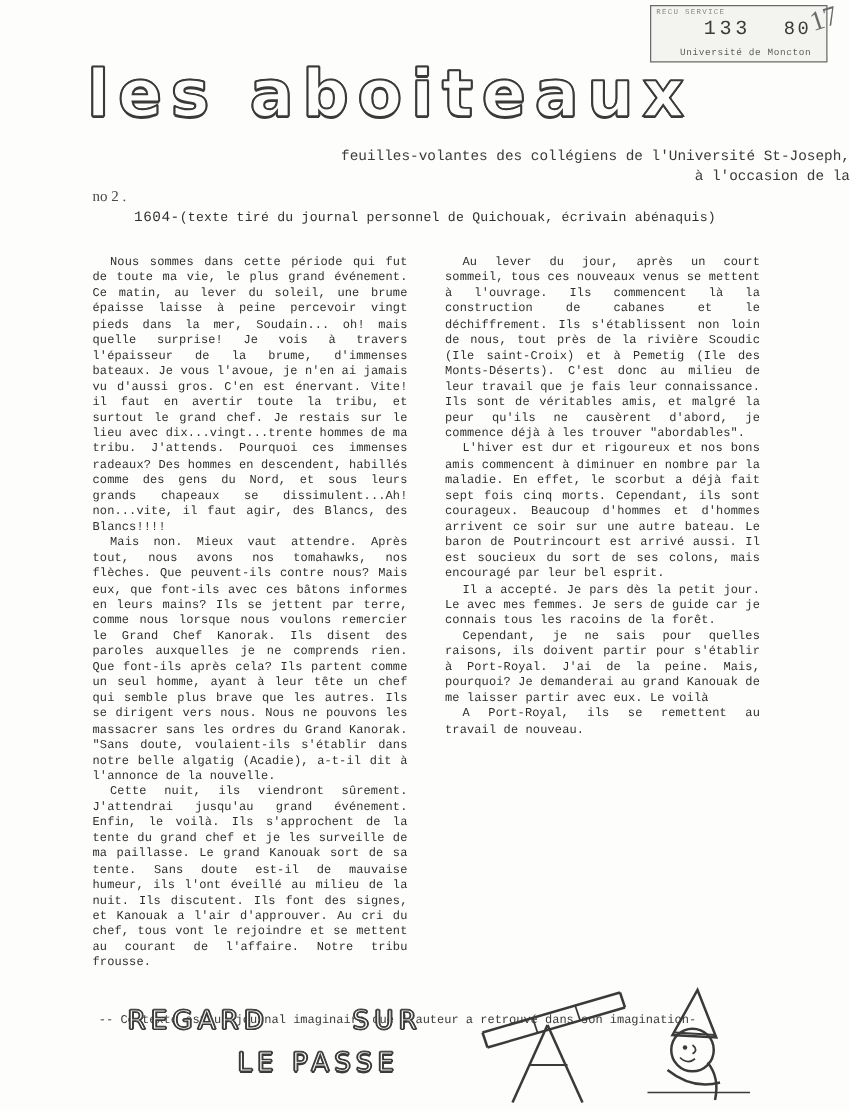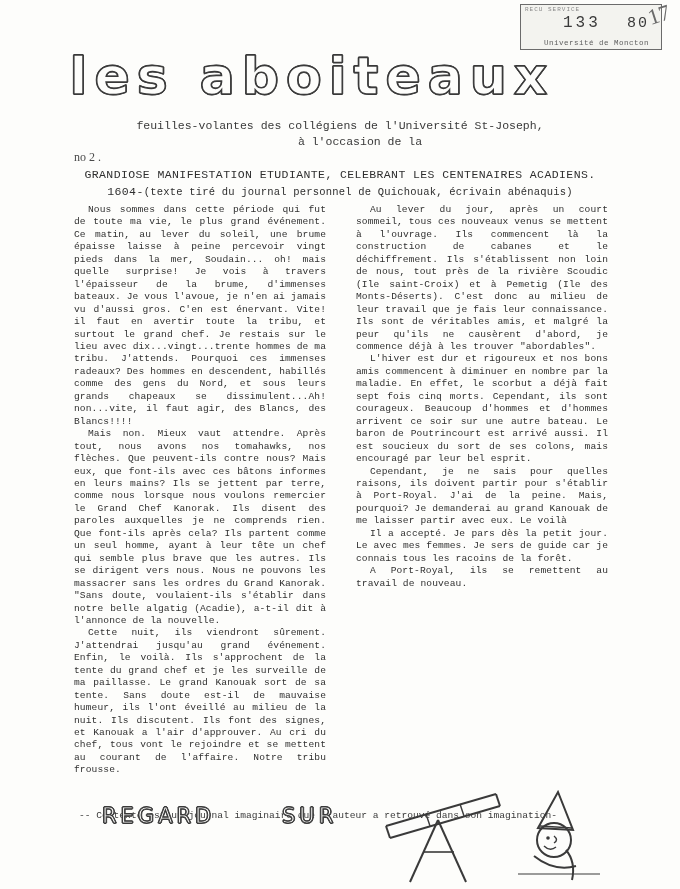--- a/index.html
+++ b/index.html
@@ -95,21 +95,21 @@
     text-shadow:
       -1px 0 #3a3a3a, 1px 0 #3a3a3a, 0 -1px #3a3a3a, 0 1px #3a3a3a;
   }
 
   
   .subtitle {
     position: absolute;
     top: 118px;
     left: 0;
     width: 680px;
-    text-align: center;
+    text-align: right;
     font-size: 11.5px;
     line-height: 16px;
     color: #3a3a3a;
   }
   .subtitle .l2 { padding-left: 40px; }
 
   .issue-no {
     position: absolute;
     top: 150px;
     left: 74px;
@@ -237,46 +237,46 @@
   <div class="masthead">les aboiteaux</div>
 
   <div class="subtitle">
     <div>feuilles-volantes des collégiens de l'Université St-Joseph,</div>
     <div class="l2">à l'occasion de la</div>
   </div>
 
   <div class="issue-no">no 2 .</div>
 
   <div class="headline">
-    <div>GRANDIOSE MANIFESTATION ETUDIANTE,  CELEBRANT LES CENTENAIRES ACADIENS.</div>
     <div>
       <span>1604-</span><span class="sub">(texte tiré du journal personnel de Quichouak, écrivain abénaquis)</span>
     </div>
   </div>
 
   <div class="columns">
     <div class="col">
       <p>Nous sommes dans cette période qui fut de toute ma vie, le plus grand événement. Ce matin, au lever du soleil, une brume épaisse laisse à peine percevoir vingt pieds dans la mer, Soudain... oh! mais quelle surprise! Je vois à travers l'épaisseur de la brume, d'immenses bateaux. Je vous l'avoue, je n'en ai jamais vu d'aussi gros. C'en est énervant. Vite! il faut en avertir toute la tribu, et surtout le grand chef. Je restais sur le lieu avec dix...vingt...trente hommes de ma tribu. J'attends. Pourquoi ces immenses radeaux? Des hommes en descendent, habillés comme des gens du Nord, et sous leurs grands chapeaux se dissimulent...Ah! non...vite, il faut agir, des Blancs, des Blancs!!!!</p>
       <p>Mais non. Mieux vaut attendre. Après tout, nous avons nos tomahawks, nos flèches. Que peuvent-ils contre nous? Mais eux, que font-ils avec ces bâtons informes en leurs mains? Ils se jettent par terre, comme nous lorsque nous voulons remercier le Grand Chef Kanorak. Ils disent des paroles auxquelles je ne comprends rien. Que font-ils après cela? Ils partent comme un seul homme, ayant à leur tête un chef qui semble plus brave que les autres. Ils se dirigent vers nous. Nous ne pouvons les massacrer sans les ordres du Grand Kanorak. "Sans doute, voulaient-ils s'établir dans notre belle algatig (Acadie), a-t-il dit à l'annonce de la nouvelle.</p>
       <p>Cette nuit, ils viendront sûrement. J'attendrai jusqu'au grand événement. Enfin, le voilà. Ils s'approchent de la tente du grand chef et je les surveille de ma paillasse. Le grand Kanouak sort de sa tente. Sans doute est-il de mauvaise humeur, ils l'ont éveillé au milieu de la nuit. Ils discutent. Ils font des signes, et Kanouak a l'air d'approuver. Au cri du chef, tous vont le rejoindre et se mettent au courant de l'affaire. Notre tribu frousse.</p>
     </div>
     <div class="col">
       <p>Au lever du jour, après un court sommeil, tous ces nouveaux venus se mettent à l'ouvrage. Ils commencent là la construction de cabanes et le déchiffrement. Ils s'établissent non loin de nous, tout près de la rivière Scoudic (Ile saint-Croix) et à Pemetig (Ile des Monts-Déserts). C'est donc au milieu de leur travail que je fais leur connaissance. Ils sont de véritables amis, et malgré la peur qu'ils ne causèrent d'abord, je commence déjà à les trouver "abordables".</p>
       <p>L'hiver est dur et rigoureux et nos bons amis commencent à diminuer en nombre par la maladie. En effet, le scorbut a déjà fait sept fois cinq morts. Cependant, ils sont courageux. Beaucoup d'hommes et d'hommes arrivent ce soir sur une autre bateau. Le baron de Poutrincourt est arrivé aussi. Il est soucieux du sort de ses colons, mais encouragé par leur bel esprit.</p>
+      <p>Il a accepté. Je pars dès la petit jour. Le avec mes femmes. Je sers de guide car je connais tous les racoins de la forêt.</p>
       <p>Cependant, je ne sais pour quelles raisons, ils doivent partir pour s'établir à Port-Royal. J'ai de la peine. Mais, pourquoi? Je demanderai au grand Kanouak de me laisser partir avec eux. Le voilà</p>
-      <p>Il a accepté. Je pars dès la petit jour. Le avec mes femmes. Je sers de guide car je connais tous les racoins de la forêt.</p>
       <p>A Port-Royal, ils se remettent au travail de nouveau.</p>
     </div>
   </div>
 
   <div class="footnote">-- Ce texte est un journal imaginaire que l'auteur a retrouvé dans son imagination-</div>
 
   <div class="banner">
     <div class="w1">REGARD</div>
     <div class="w2">SUR</div>
+    <div class="w3">LE PASSE</div>
   </div>
 
   <div class="illustration">
     <svg width="300" height="108" viewBox="0 0 300 108">
 
       <line x1="18" y1="48" x2="128" y2="16" stroke="#3a3a3a" stroke-width="2" fill="none"></line>
       <line x1="22" y1="60" x2="132" y2="28" stroke="#3a3a3a" stroke-width="2" fill="none"></line>
       <line x1="18" y1="48" x2="22" y2="60" stroke="#3a3a3a" stroke-width="2"></line>
       <line x1="128" y1="16" x2="132" y2="28" stroke="#3a3a3a" stroke-width="2"></line>
       <line x1="58" y1="36" x2="62" y2="48" stroke="#3a3a3a" stroke-width="1.4"></line>

